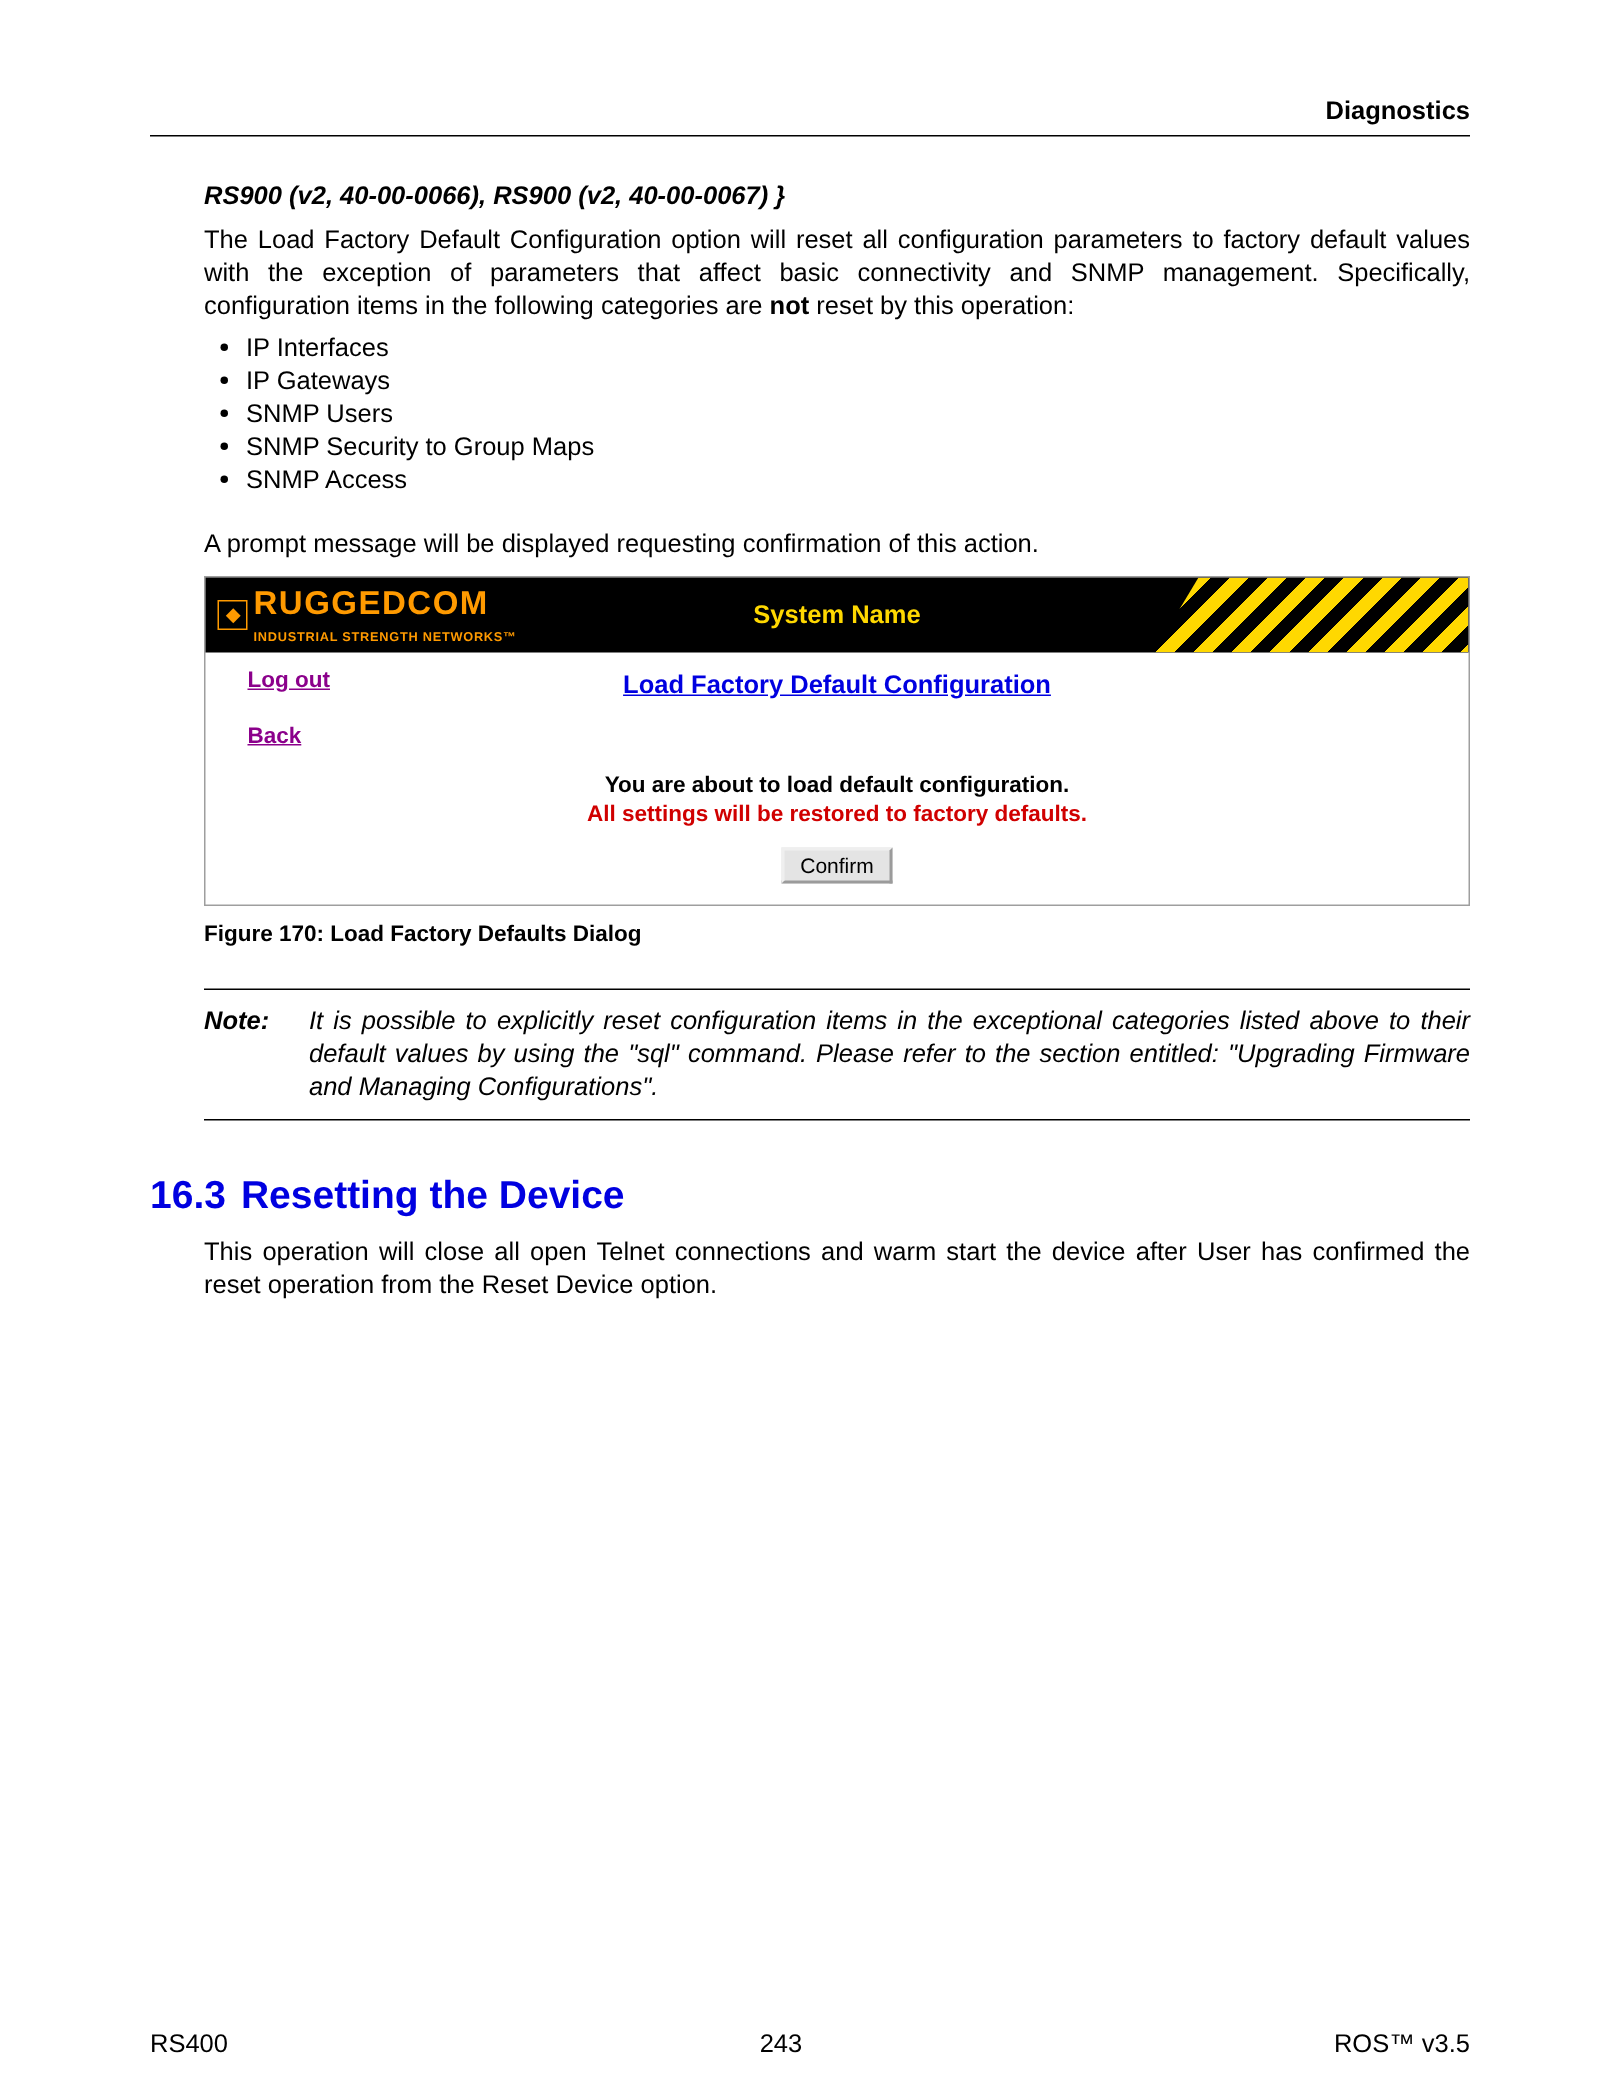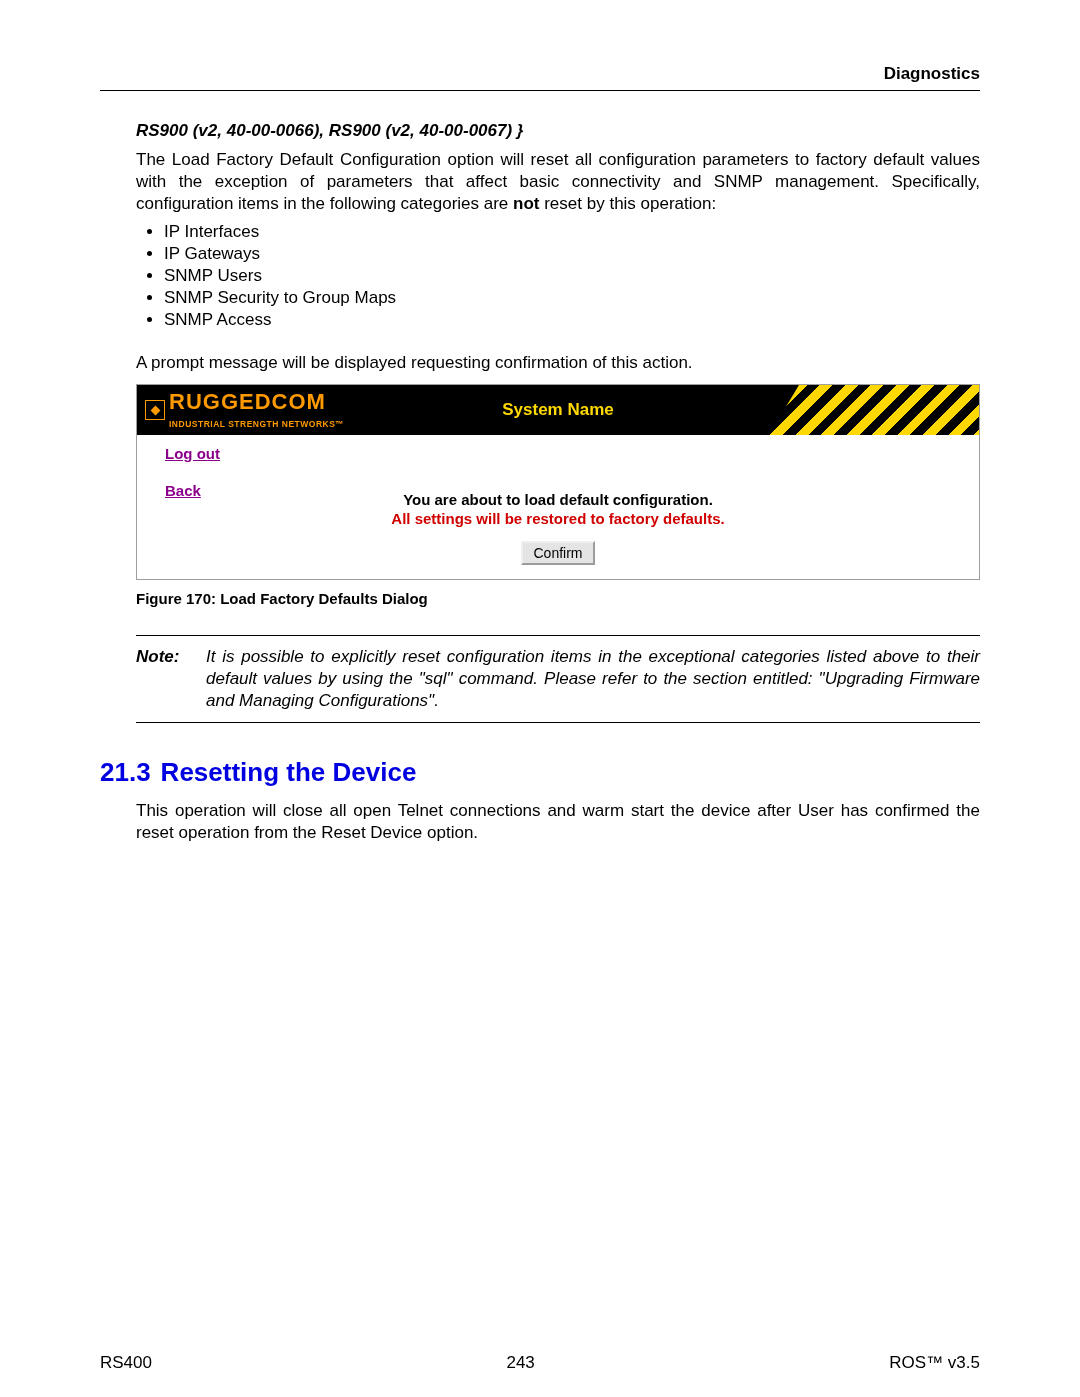--- a/index.html
+++ b/index.html
@@ -254,38 +254,39 @@
           </span>
         </div>
         <div class="ss-title">System Name</div>
         <div class="ss-hazard"></div>
       </div>
       <div class="ss-body">
         <div class="ss-nav">
           <a class="ss-link">Log out</a>
           <a class="ss-link">Back</a>
         </div>
+        <div class="ss-page-title">Load Factory Default Configuration</div>
         <div class="ss-warning1">You are about to load default configuration.</div>
         <div class="ss-warning2">All settings will be restored to factory defaults.</div>
         <div class="ss-confirm">
           <button class="ss-confirm-btn">Confirm</button>
         </div>
       </div>
     </div>
 
     <div class="figure-caption">Figure 170: Load Factory Defaults Dialog</div>
 
     <div class="note-block">
       <div class="note-label">Note:</div>
       <div class="note-text">It is possible to explicitly reset configuration items in the exceptional categories listed above to their default values by using the "sql" command. Please refer to the section entitled: "Upgrading Firmware and Managing Configurations".</div>
     </div>
   </div>
 
   <h2 class="section-title">
-    <span class="secno">21.3</span><span>Resetting the Device</span>
+    <span class="secno">16.3</span><span>Resetting the Device</span>
   </h2>
 
   <div class="indent-block">
     <p class="body">This operation will close all open Telnet connections and warm start the device after User has confirmed the reset operation from the Reset Device option.</p>
   </div>
 
   <div class="doc-footer">
     <span>RS400</span>
     <span>243</span>
     <span>ROS™  v3.5</span>

